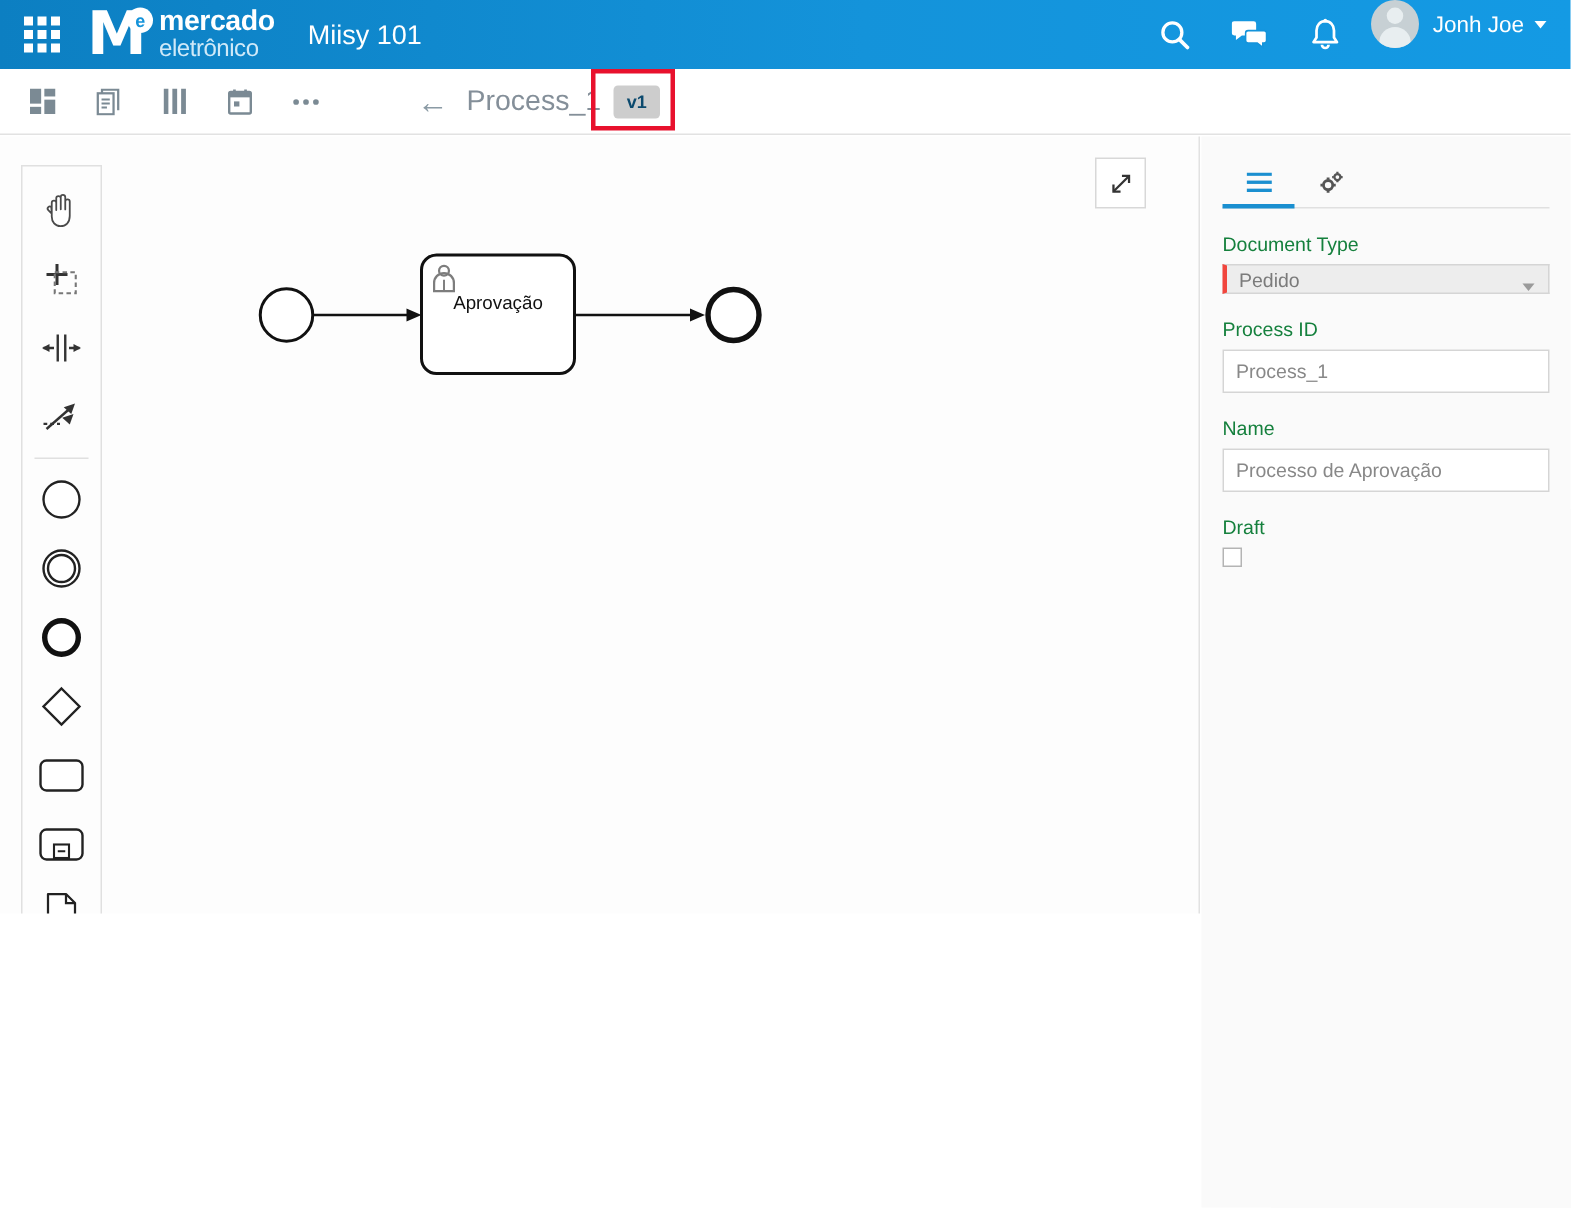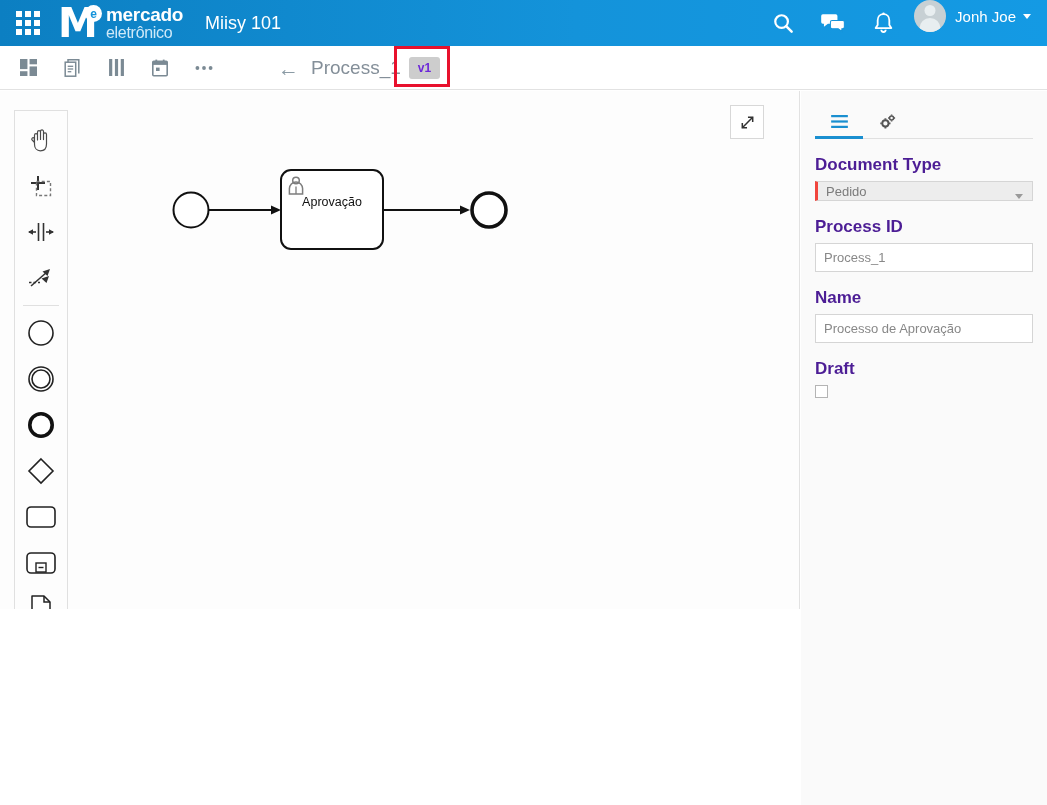--- a/index.html
+++ b/index.html
@@ -117,21 +117,21 @@
   }
   #back-arrow {
     color: #8b9ba5; font-size: 21px; cursor: pointer;
     line-height: 1; margin-right: 12px; user-select: none;
   }
   #doc-title {
     font-size: 19px; color: #848f99; font-weight: 400;
   }
   #version-badge {
     margin-left: 8px;
-    background: #cdcdcd; color: #6d28d9;
+    background: #cdcdcd; color: #0c4a6e;
     font-size: 12px; font-weight: 700;
     padding: 4px 9px 4px 9px; border-radius: 3px;
     cursor: pointer;
   }
   #version-highlight {
     position: absolute; left: 394px; top: 46px;
     width: 56px; height: 41px;
     border: 3px solid #e8112d;
     pointer-events: none;
   }
@@ -224,21 +224,21 @@
     display: flex; align-items: center; justify-content: center;
     cursor: pointer; position: relative;
     color: #666;
   }
   .ptab.active { color: #1a8fd0; }
   .ptab.active:after {
     content: ""; position: absolute; left: 0; right: 0; bottom: -1px;
     height: 3px; background: #1a8fd0;
   }
   .field-label {
-    font-size: 17px; font-weight: 700; color: #4c1d95;
+    font-size: 13px; font-weight: 400; color: #15803d;
     margin-top: 16px; margin-bottom: 6px;
   }
   .select-box {
     position: relative; height: 20px;
     background: #ededed; border: 1px solid #d5d5d5;
     border-left: 3px solid #f1453d;
     display: flex; align-items: center;
     padding-left: 8px; cursor: pointer;
   }
   .select-box span.val { font-size: 13px; color: #7b7b7b; }

